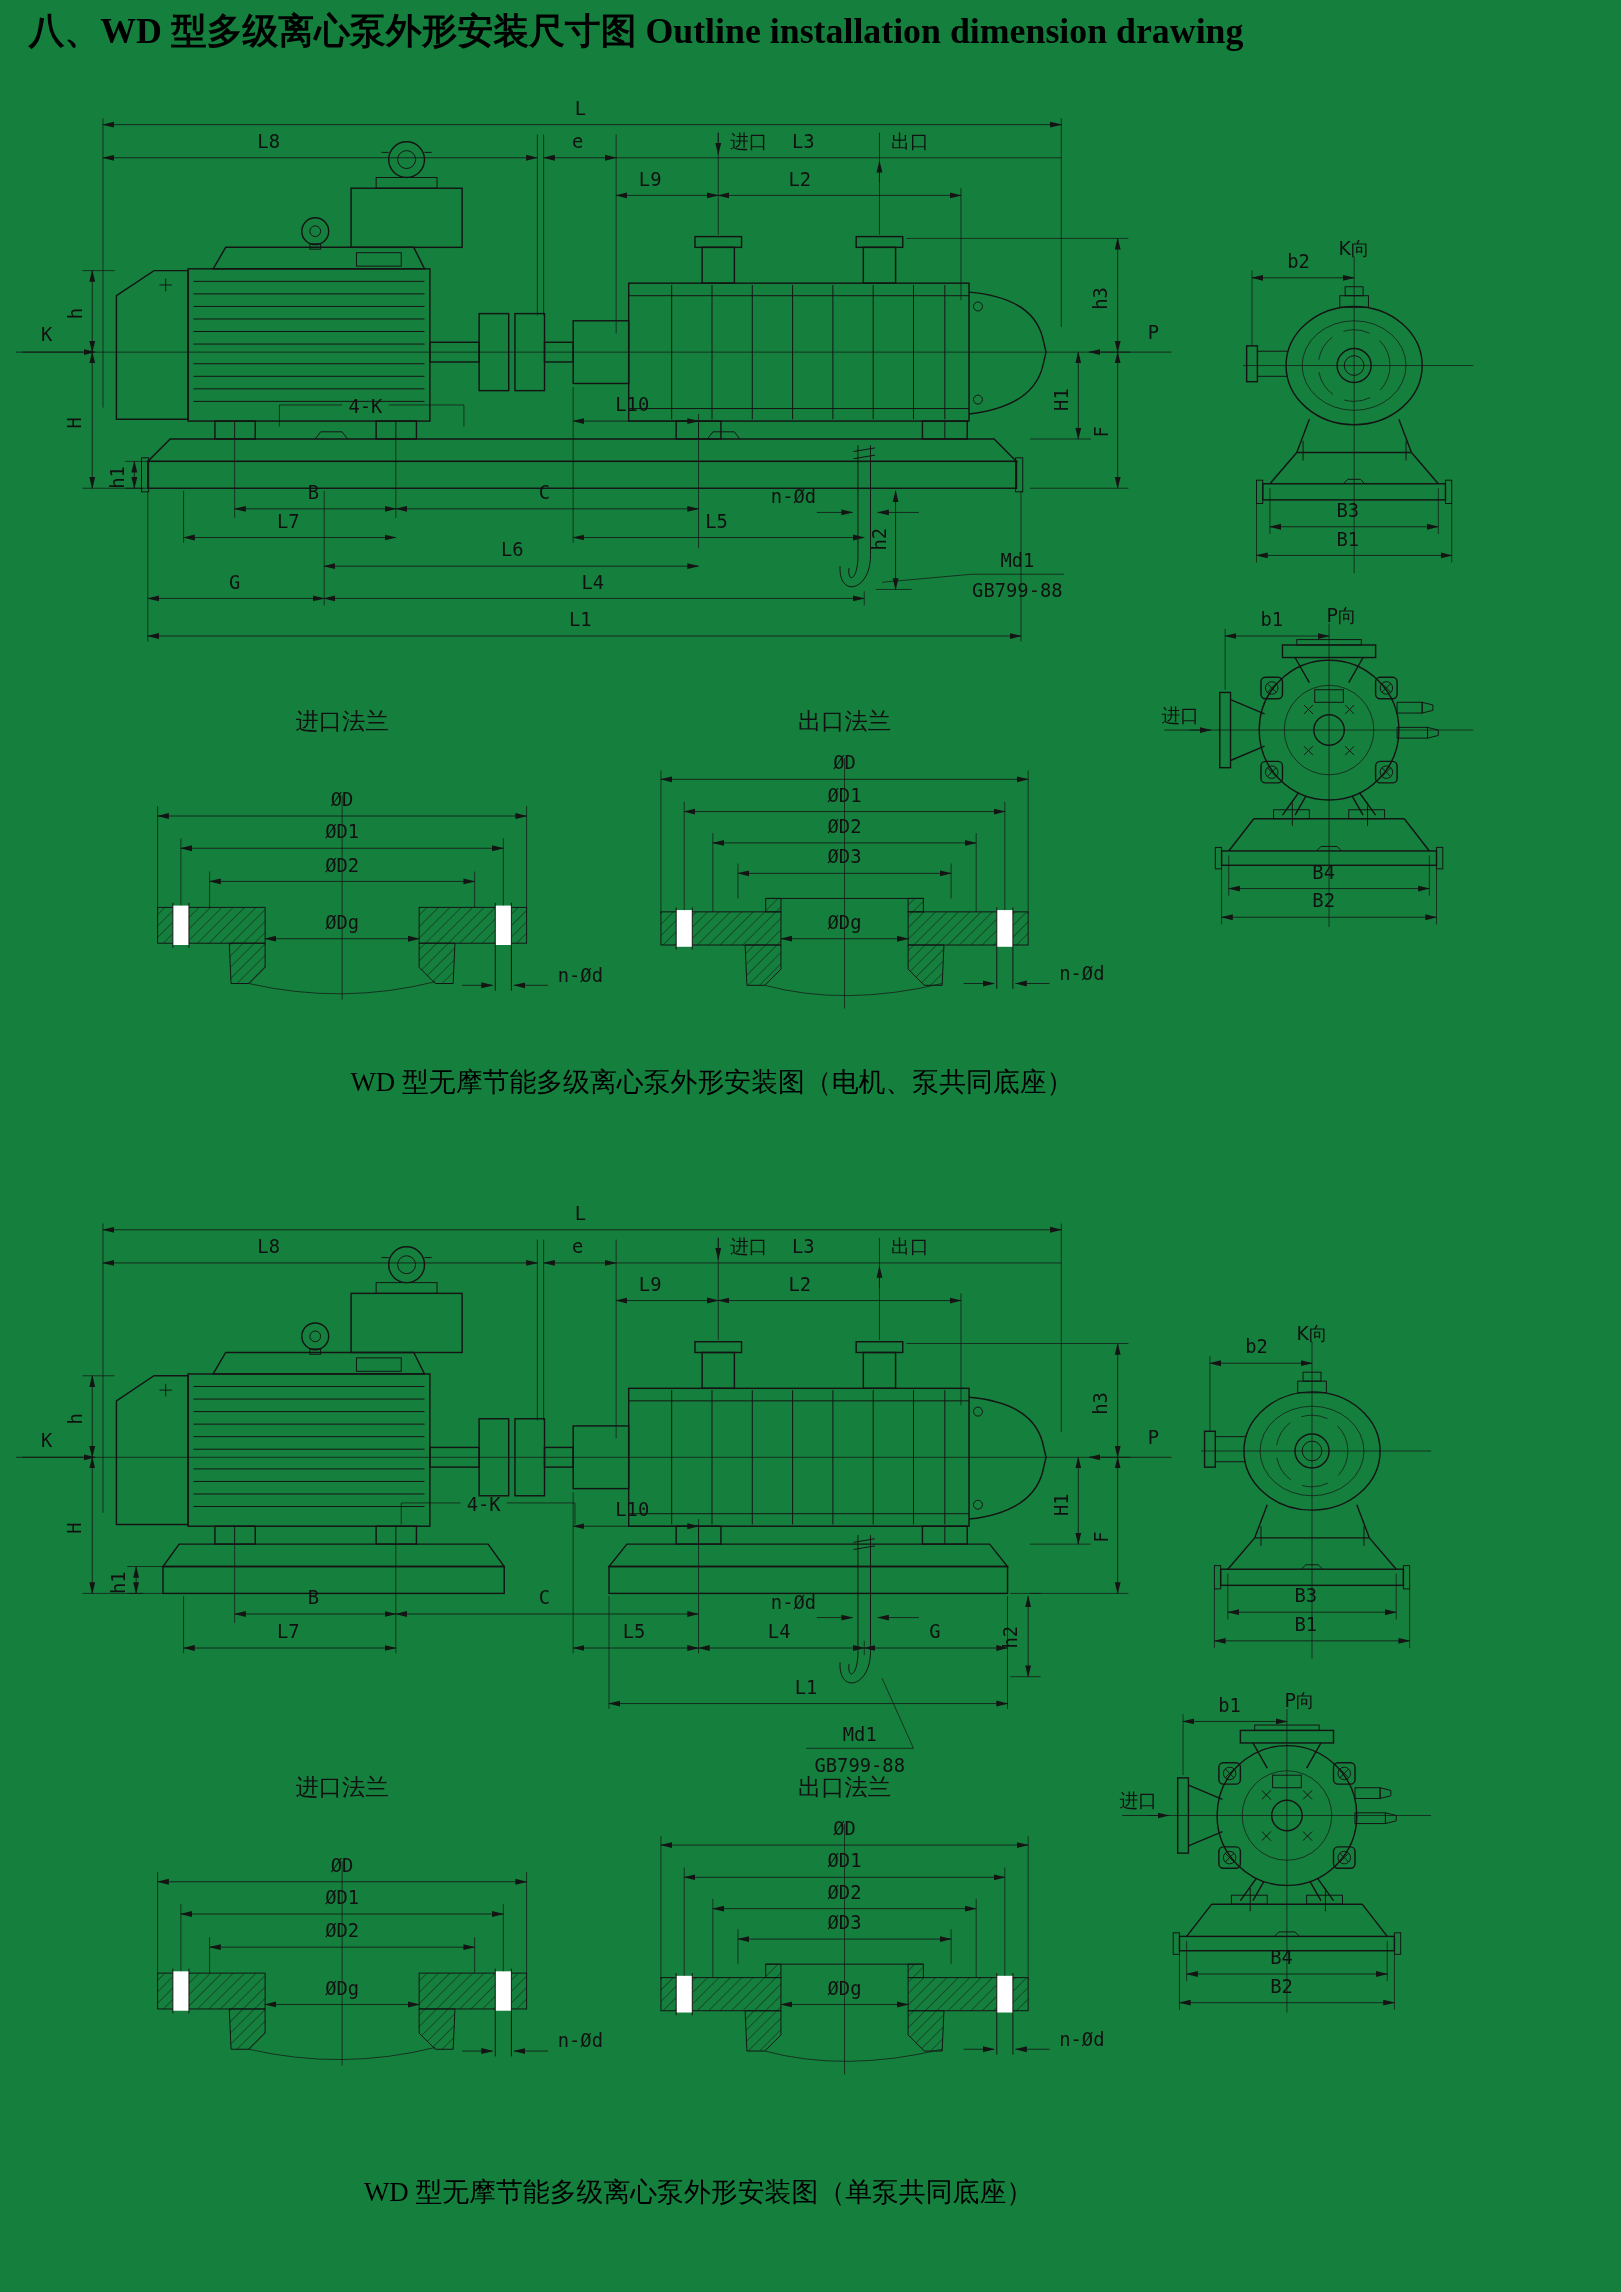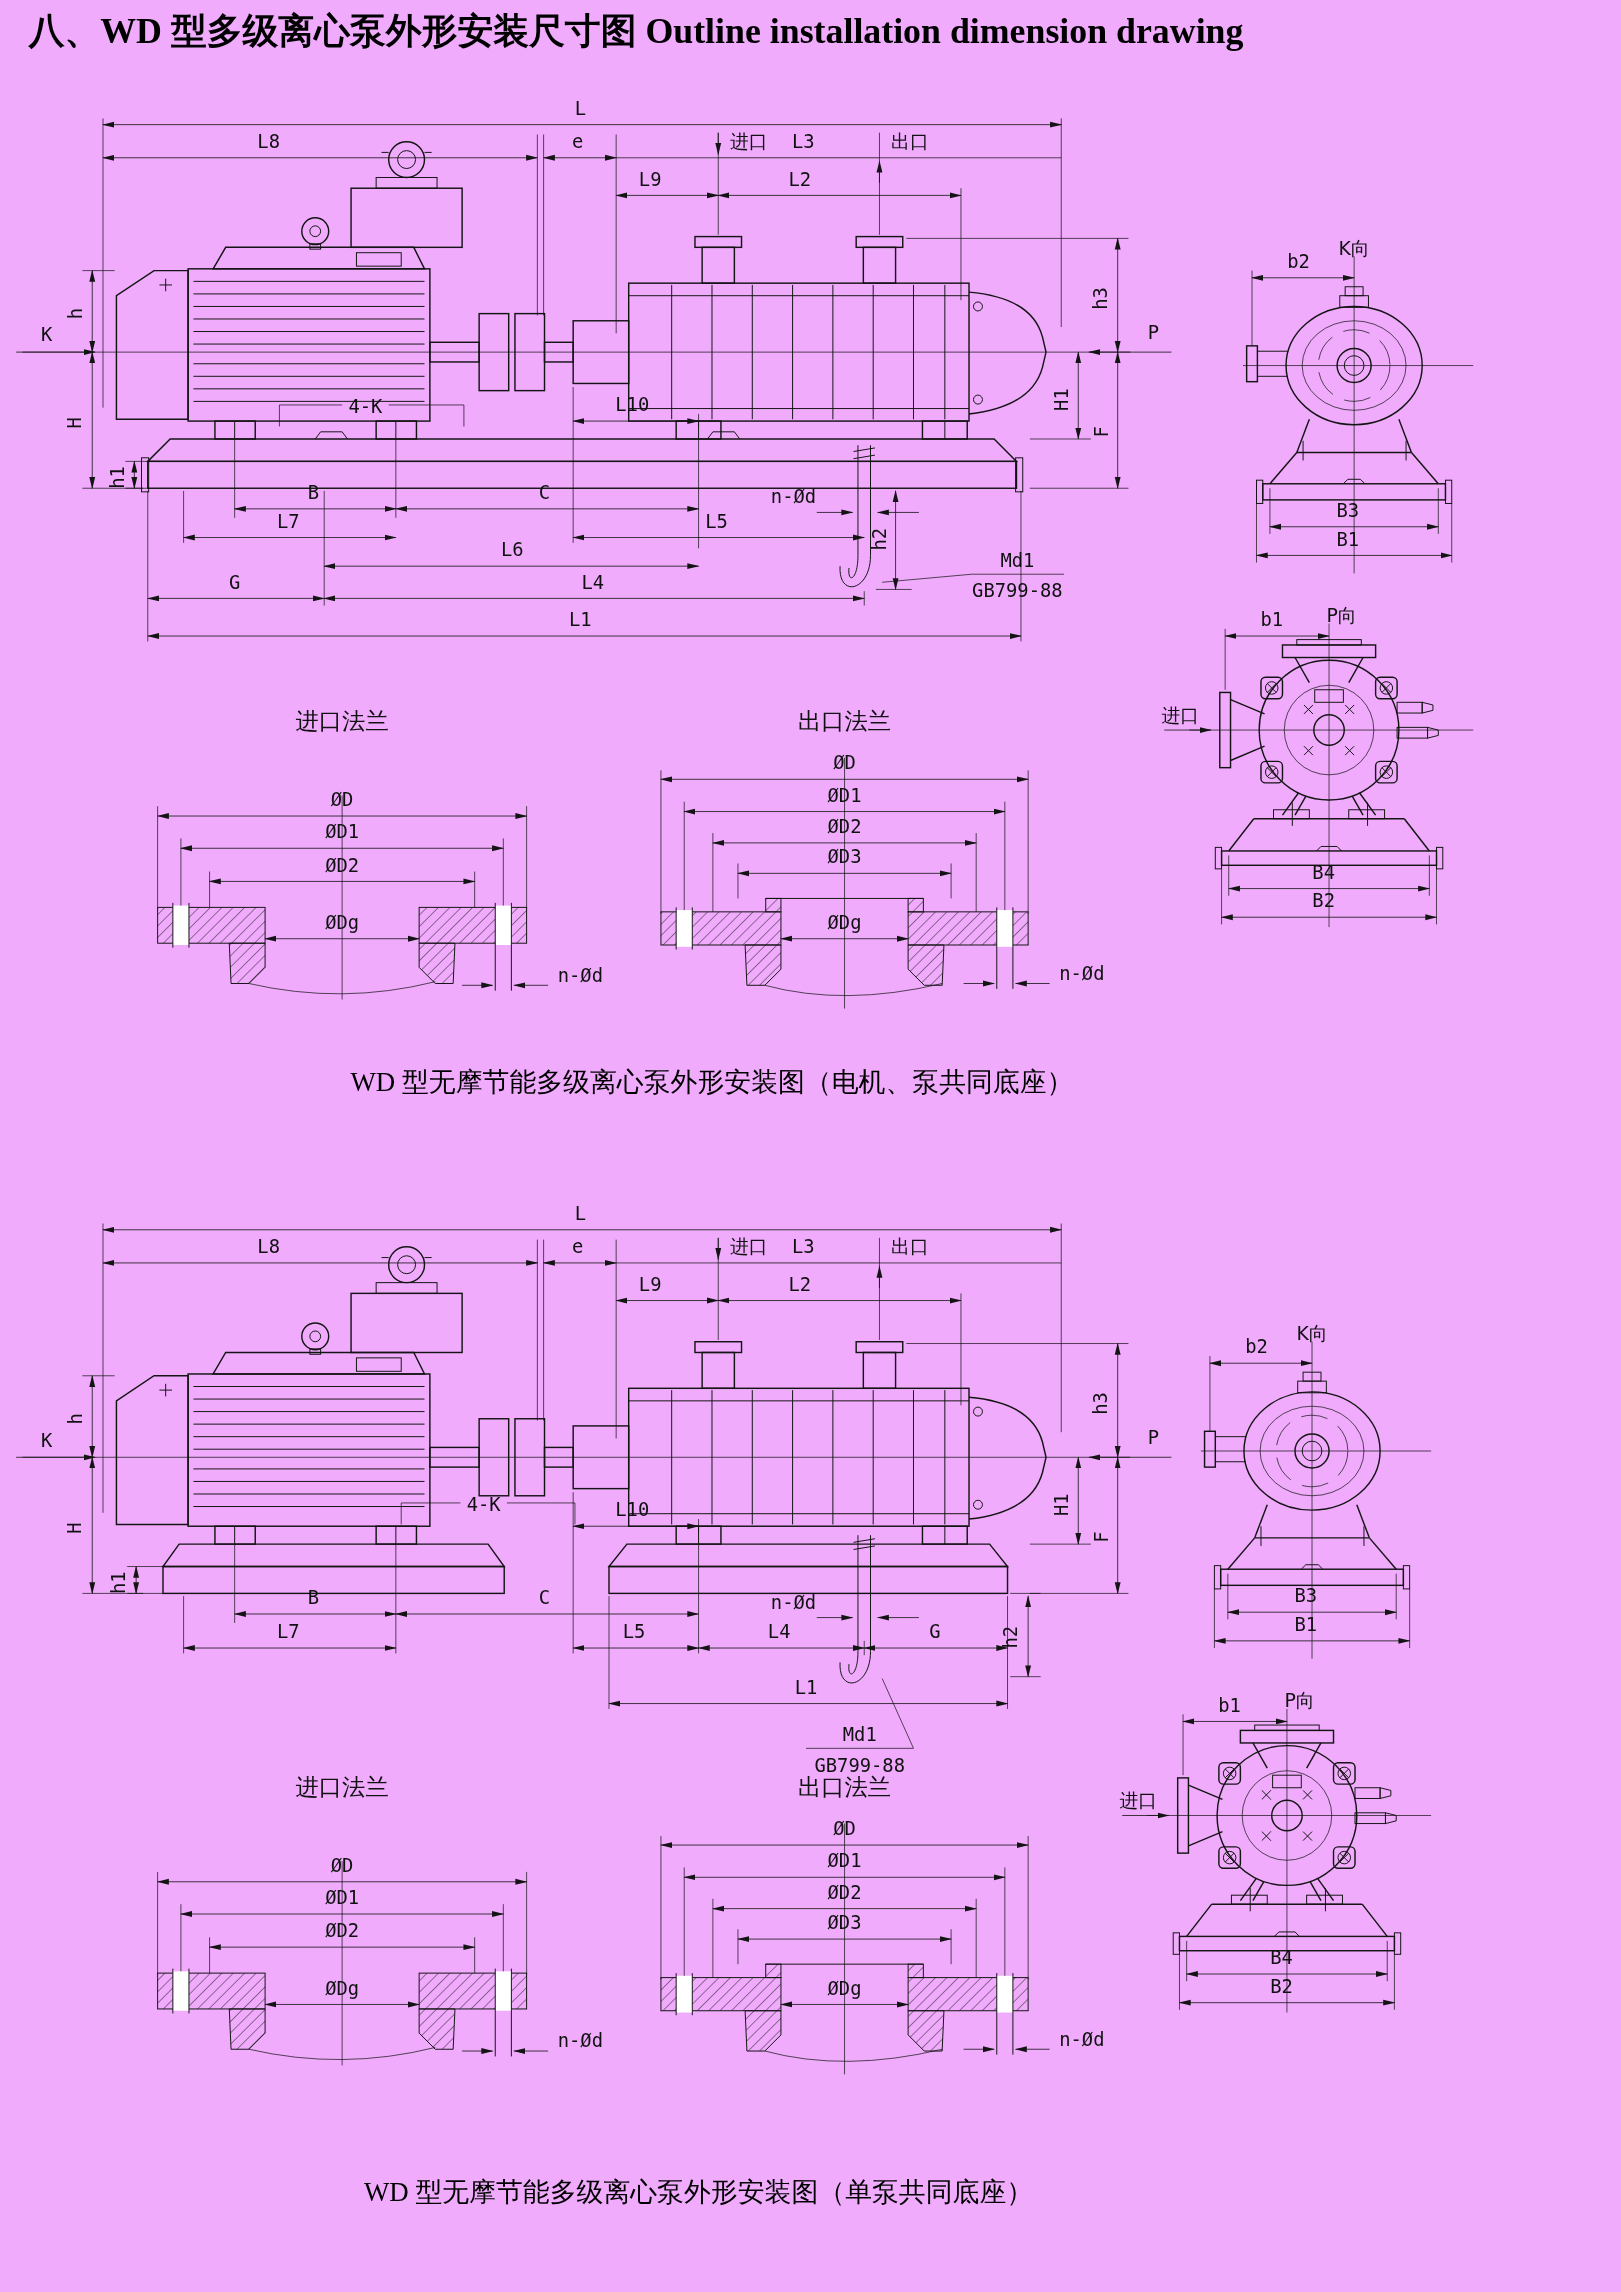--- a/index.html
+++ b/index.html
@@ -1,16 +1,16 @@
 <!DOCTYPE html>
 <html style="font-size:14.3px"><head>
 <meta charset="utf-8">
 <style>
   html,body{margin:0;padding:0;background:#fff;}
-  .page{width:1621px;height:2293px;background:#f0abfc;position:relative;font-family:"Liberation Serif",serif;}
+  .page{width:1621px;height:2293px;background:#15803d;position:relative;font-family:"Liberation Serif",serif;}
   svg{display:block;}
   .ln{stroke:#141414;stroke-width:1.6;fill:none;}
   .md{stroke:#141414;stroke-width:1.1;fill:none;}
   .thin{stroke:#141414;stroke-width:0.8;fill:none;}
   .dim{stroke:#141414;stroke-width:0.9;fill:none;}
   .hat{stroke:#141414;stroke-width:1.1;fill:url(#hatch);}
   .wht{fill:#ffffff;stroke:none;}
   .lbl{font-family:"DejaVu Sans Mono",monospace;font-size:21px;fill:#111;text-anchor:middle;}
   .lblc{font-family:"DejaVu Sans",sans-serif;font-size:21px;fill:#111;text-anchor:middle;}
   .big{font-family:"DejaVu Sans",sans-serif;font-size:26px;fill:#111;text-anchor:middle;}

